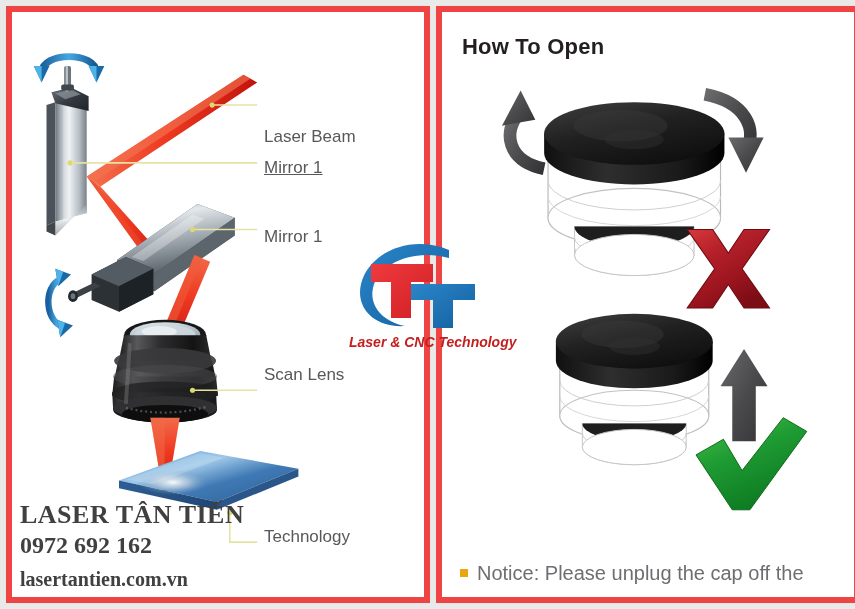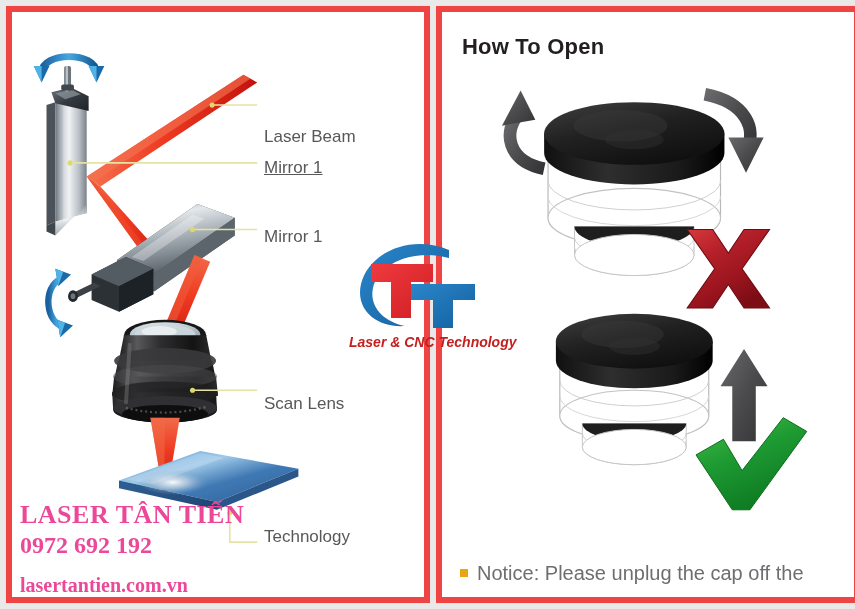--- a/index.html
+++ b/index.html
@@ -29,34 +29,34 @@
     position:absolute;
     color:#58585a;
     font-size:17px;
     line-height:21px;
     white-space:nowrap;
     font-family:"Liberation Sans", sans-serif;
   }
   #lbl-laser{left:252px;top:86px;margin-top:28px;}
   #lbl-mirror1{left:252px;top:145px;text-decoration:underline;}
   #lbl-mirror2{left:252px;top:214px;}
-  #lbl-scan1{left:252px;top:352px;margin-top:29px;}
+  #lbl-scan1{left:252px;top:352px;}
   #lbl-scan2{left:252px;top:382px;}
   #lbl-workpiece{left:252px;top:514px;}
 
   
   #watermark{
     position:absolute;left:8px;top:489px;
-    color:#ec4899;
+    color:#404040;
     font-family:"Liberation Serif", serif;
     z-index:40;
   }
   #wm1{font-size:26px;font-weight:bold;letter-spacing:.5px;line-height:28px;}
   #wm2{font-size:24px;font-weight:bold;line-height:28px;margin-top:2px;}
-  #wm3{font-size:20px;font-weight:bold;line-height:24px;margin-top:14px;}
+  #wm3{font-size:20px;font-weight:bold;line-height:24px;margin-top:8px;}
 
   
   #logo{
     position:absolute;left:349px;top:236px;
     width:140px;height:120px;z-index:60;
     pointer-events:none;
   }
   #logo-text{
     position:absolute;left:0;top:98px;width:140px;
     text-align:center;color:#c3201f;
@@ -295,21 +295,21 @@
     </svg>
 
     <div class="lbl" id="lbl-laser">Laser Beam</div>
     <div class="lbl" id="lbl-mirror1">Mirror 1</div>
     <div class="lbl" id="lbl-mirror2">Mirror 1</div>
     <div class="lbl" id="lbl-scan1">Scan Lens</div>
     <div class="lbl" id="lbl-workpiece">Technology</div>
 
     <div id="watermark">
       <div id="wm1">LASER TÂN TIẾN</div>
-      <div id="wm2">0972 692 192</div>
+      <div id="wm2">0972 692 162</div>
       <div id="wm3">lasertantien.com.vn</div>
     </div>
   </div>
 
   <div class="panel" id="panel-right">
 
     <div id="rp-title">How To Open</div>
 
     <svg class="full-svg" viewBox="0 0 412 597">
       <defs>

